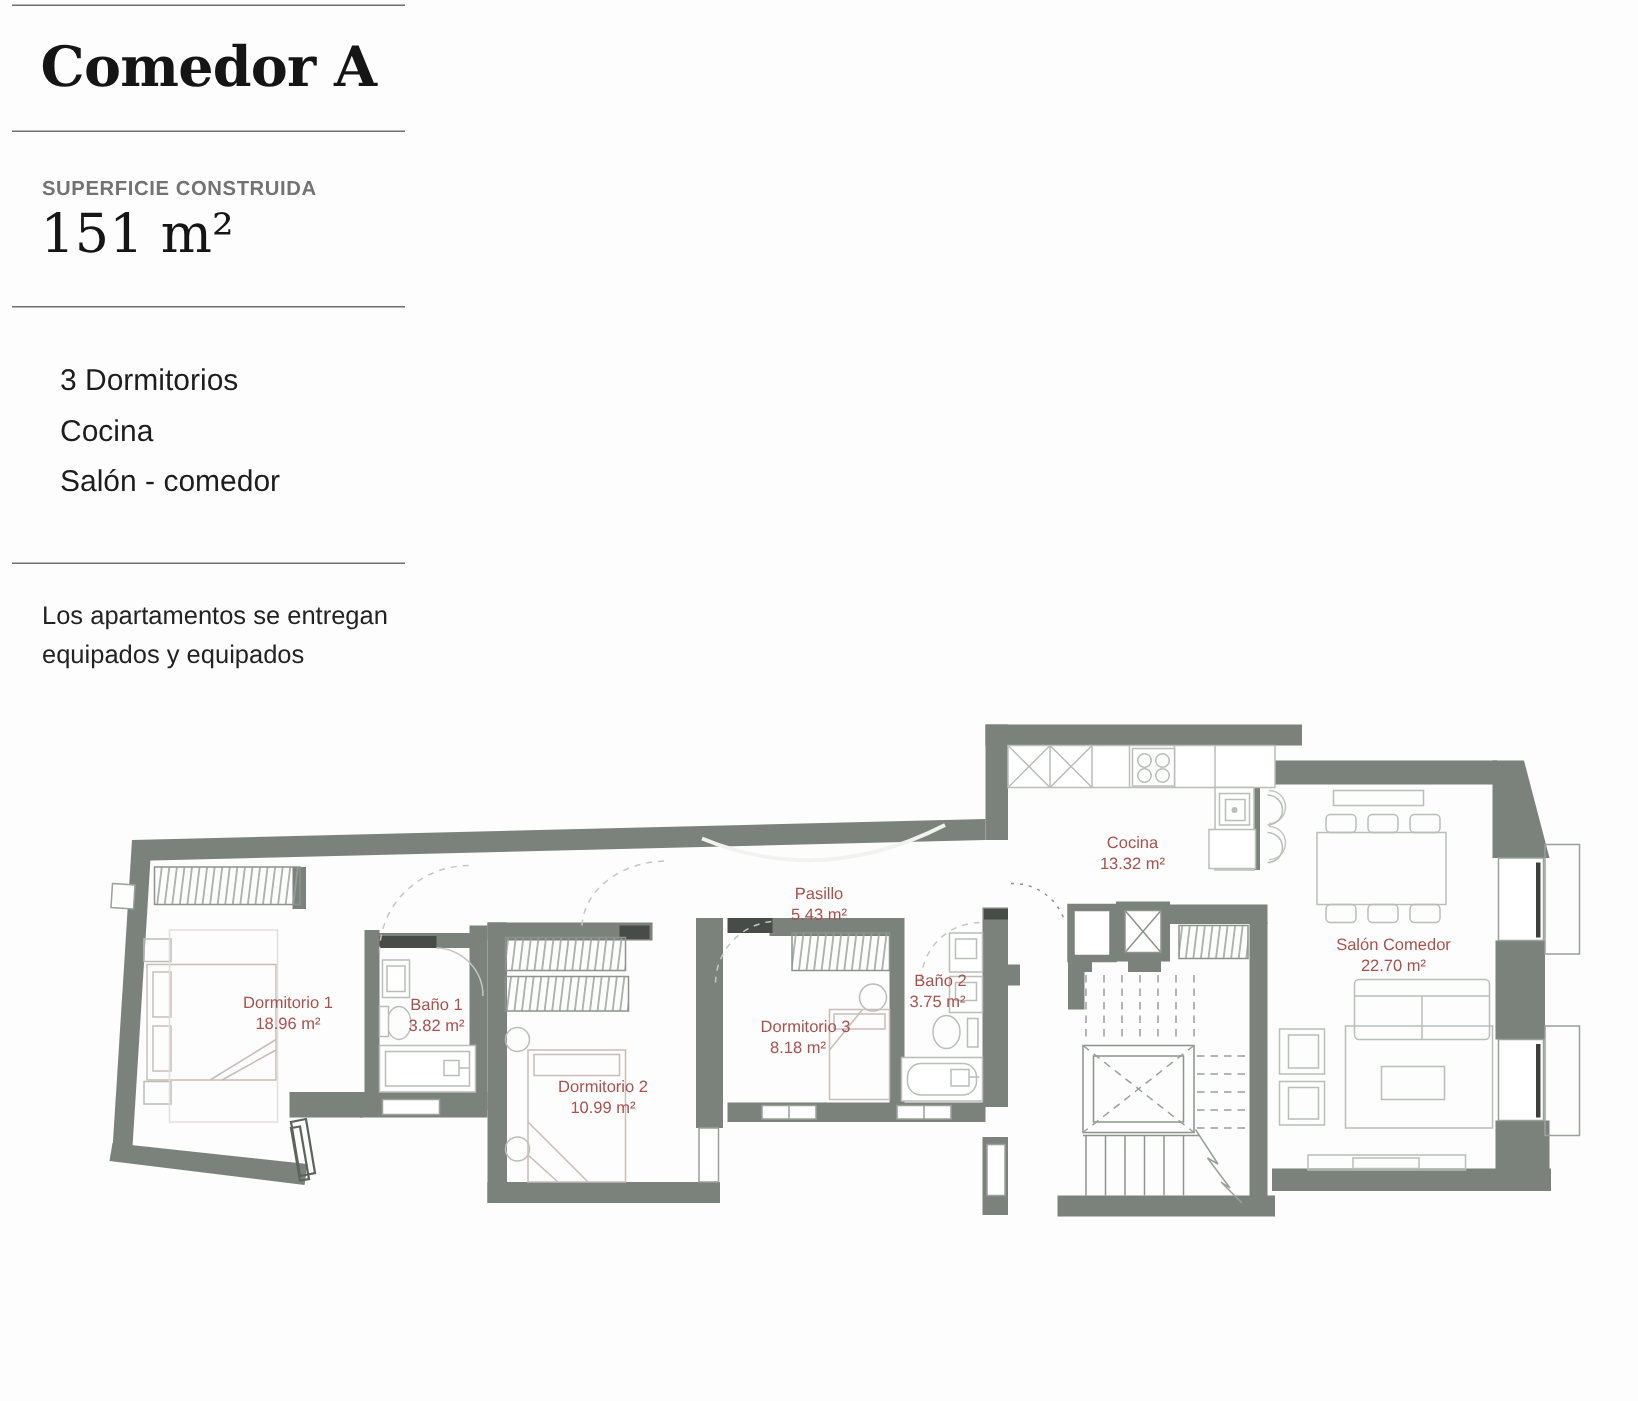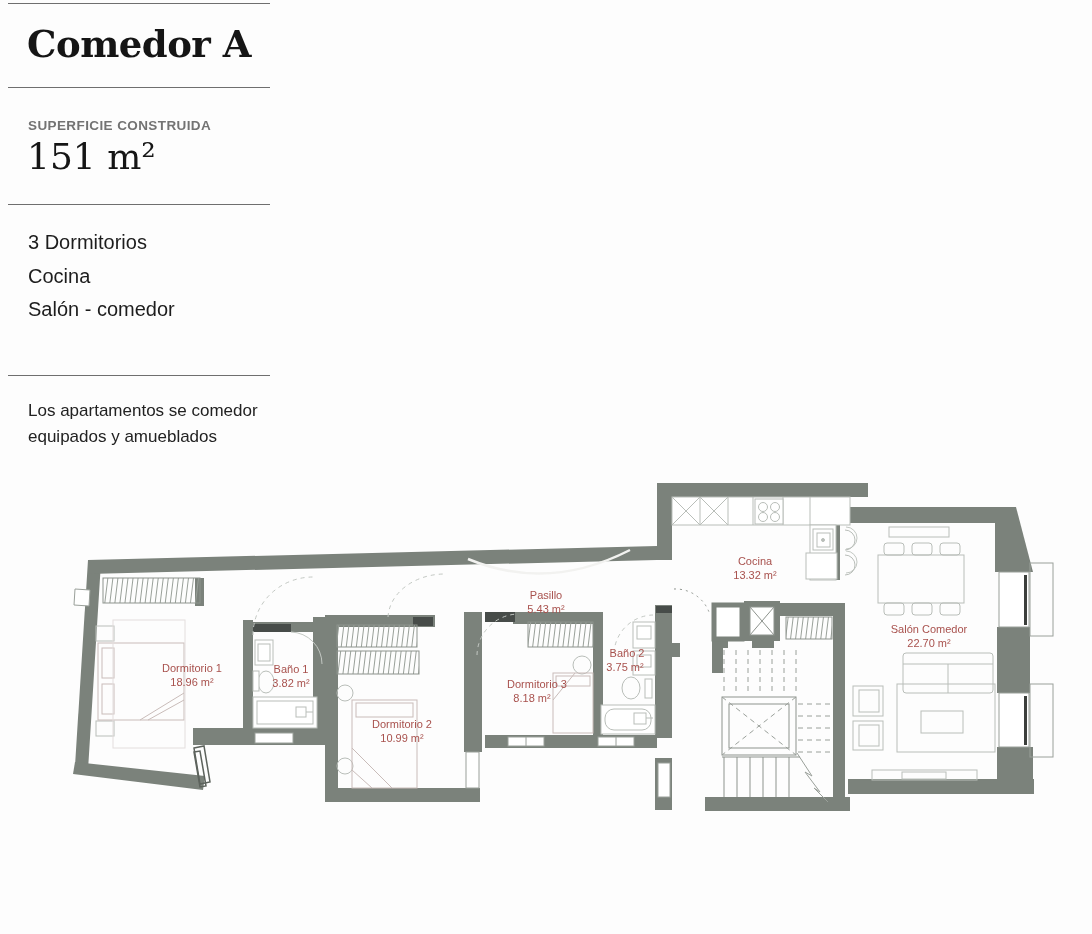--- a/index.html
+++ b/index.html
@@ -20,21 +20,21 @@
   }
   .surface-label{
     position:absolute;left:28px;top:118px;
     font-size:13.5px;font-weight:700;letter-spacing:0.4px;color:#737373;
   }
   .surface-value{
     position:absolute;left:27px;top:136px;
     font-family:"DejaVu Serif","Liberation Serif",serif;
     font-size:36px;font-weight:500;color:#151515;text-align:right;
   }
-  .features{position:absolute;left:28px;top:226px;list-style:none;margin:0;padding:0;}
+  .features{position:absolute;left:28px;top:226px;list-style:none;margin:12px;padding:0;}
   .features li{font-size:20px;line-height:33.5px;color:#1d1d1d;}
   .note{
     position:absolute;left:28px;top:398px;width:255px;
     font-size:17px;line-height:26px;color:#222;
   }
   svg text{font-family:"Liberation Sans",sans-serif;}
   .room-name,.room-area{font-size:11px;fill:#a8514d;}
 </style>
 </head>
 <body>
@@ -45,21 +45,21 @@
   <div class="rule r1"></div>
   <div class="surface-label">SUPERFICIE CONSTRUIDA</div>
   <div class="surface-value">151 m²</div>
   <div class="rule r2"></div>
   <ul class="features">
     <li>3 Dormitorios</li>
     <li>Cocina</li>
     <li>Salón - comedor</li>
   </ul>
   <div class="rule r3"></div>
-  <div class="note">Los apartamentos se comedor equipados y amueblados</div>
+  <div class="note">Los apartamentos se entregan equipados y equipados</div>
 </div>
 
 <svg width="1092" height="934" viewBox="0 0 1092 934" style="position:absolute;left:0;top:0;">
   <defs>
     <pattern id="hatch" width="5" height="12" patternUnits="userSpaceOnUse" patternTransform="rotate(7)">
       <line x1="2.5" y1="0" x2="2.5" y2="12" stroke="#99a099" stroke-width="1"></line>
     </pattern>
   </defs>
 
   <g fill="#7b827b" stroke="none">

